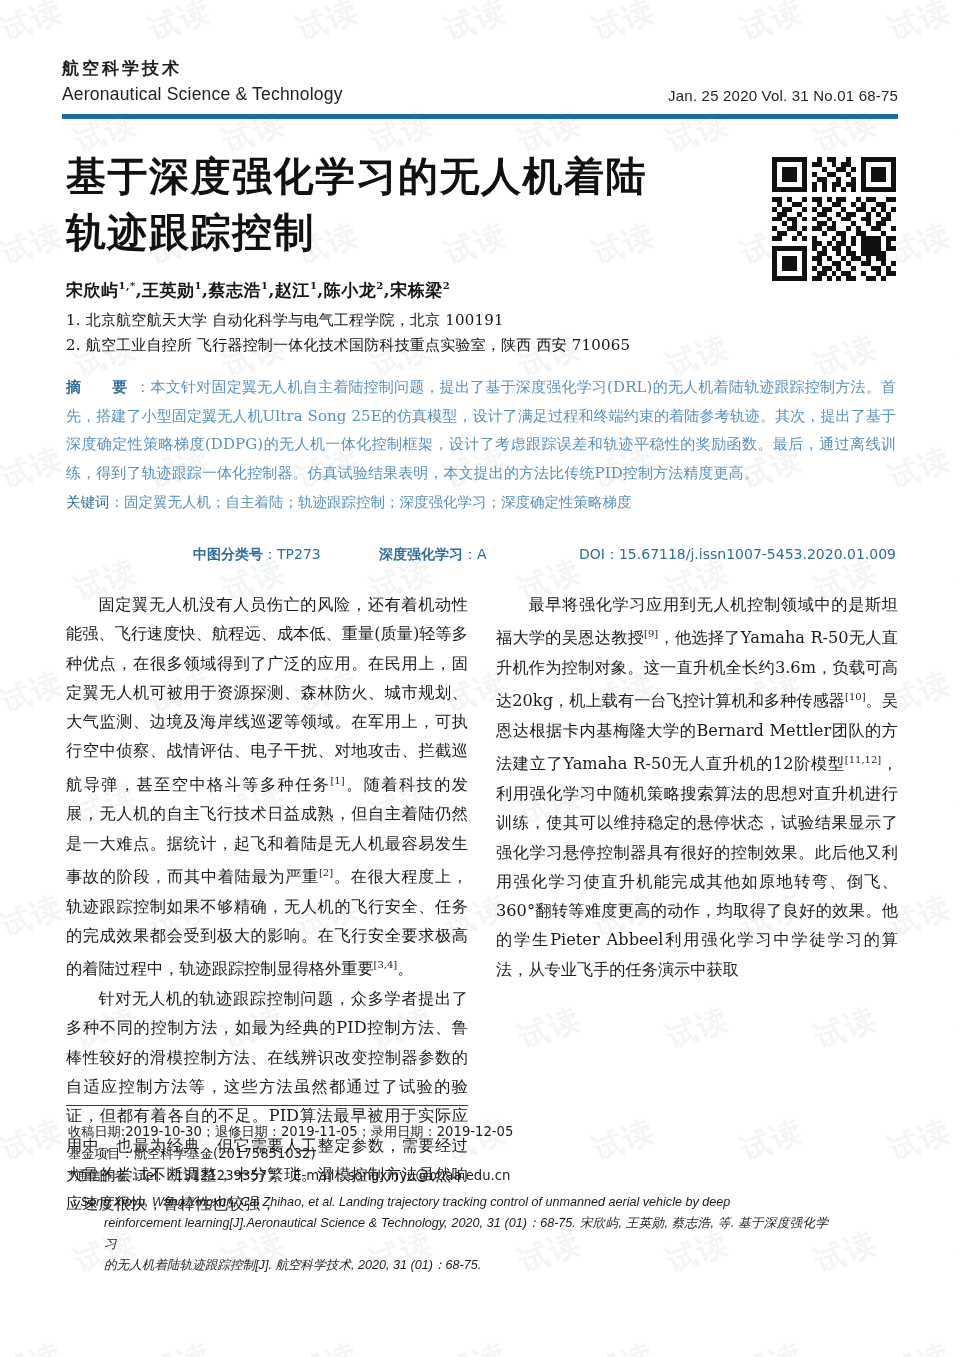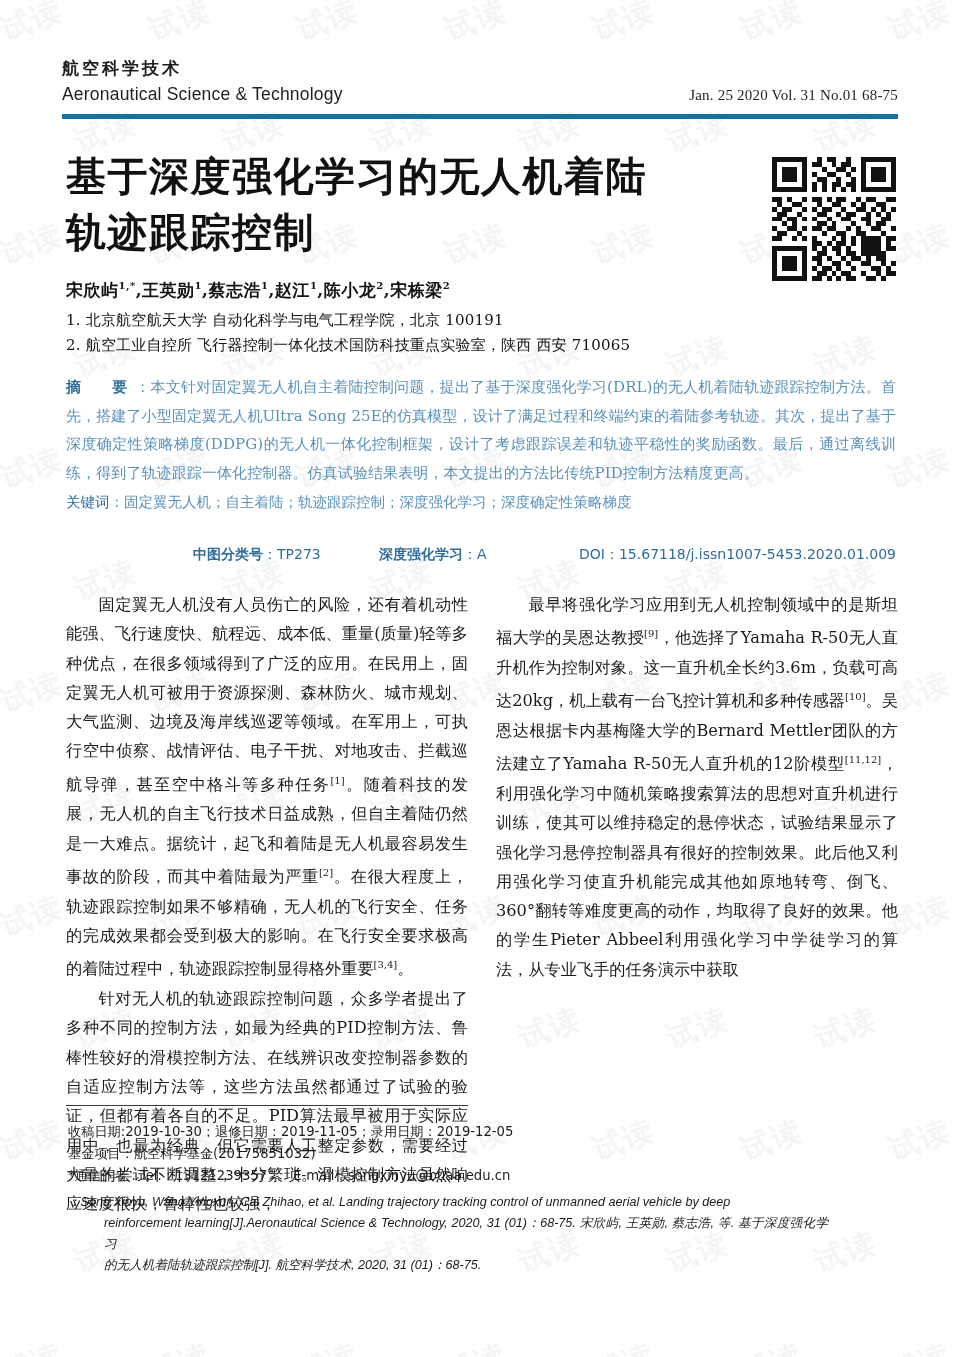--- a/index.html
+++ b/index.html
@@ -66,21 +66,21 @@
     color: #1f1f1f;
   }
   .journal-en {
     font-family: "Liberation Sans", sans-serif;
     font-size: 17.5px;
     color: #1f1f1f;
     margin-top: 5px;
     letter-spacing: 0.2px;
   }
   .mast-right {
-    font-family: Liberation Serif, serif;
+    font-family: Liberation Sans, sans-serif;
     font-size: 15px;
     color: #1f1f1f;
     padding-bottom: 2px;
     letter-spacing: 0.2px;
   }
   .mast-rule {
     margin-top: 8px;
     height: 5px;
     background: #1b6f9c;
     width: 836px;

